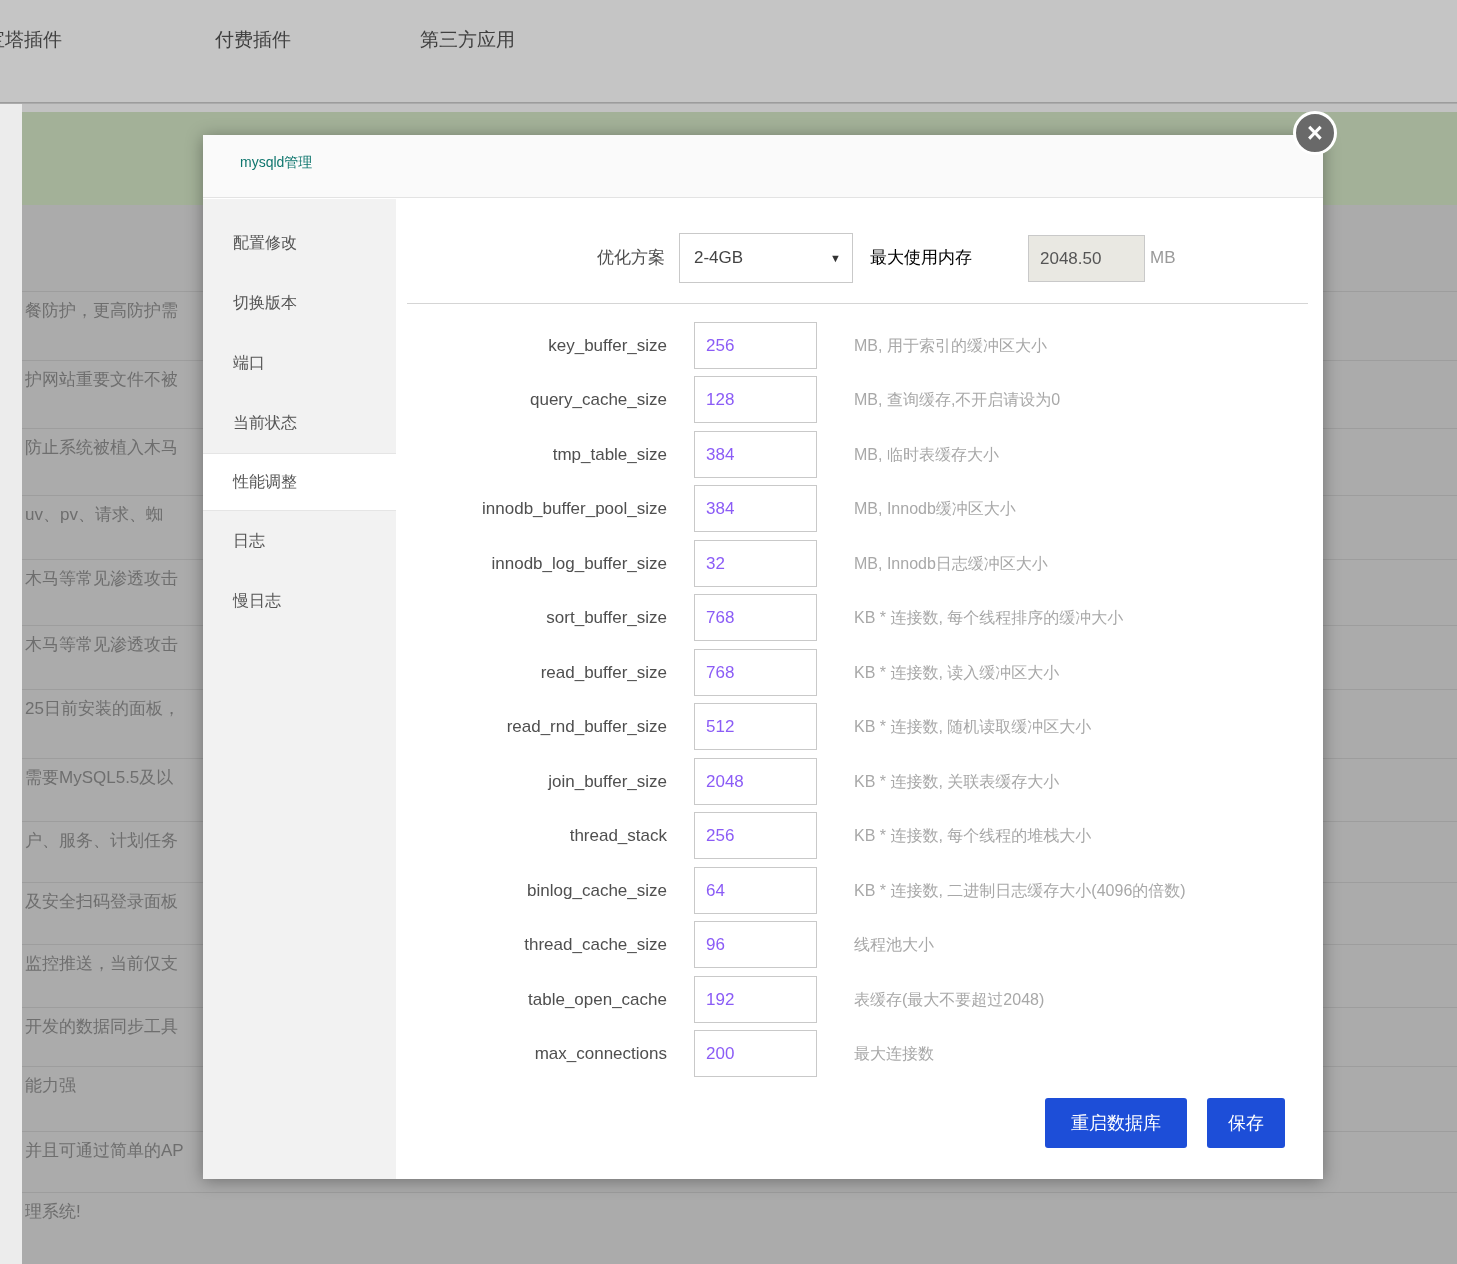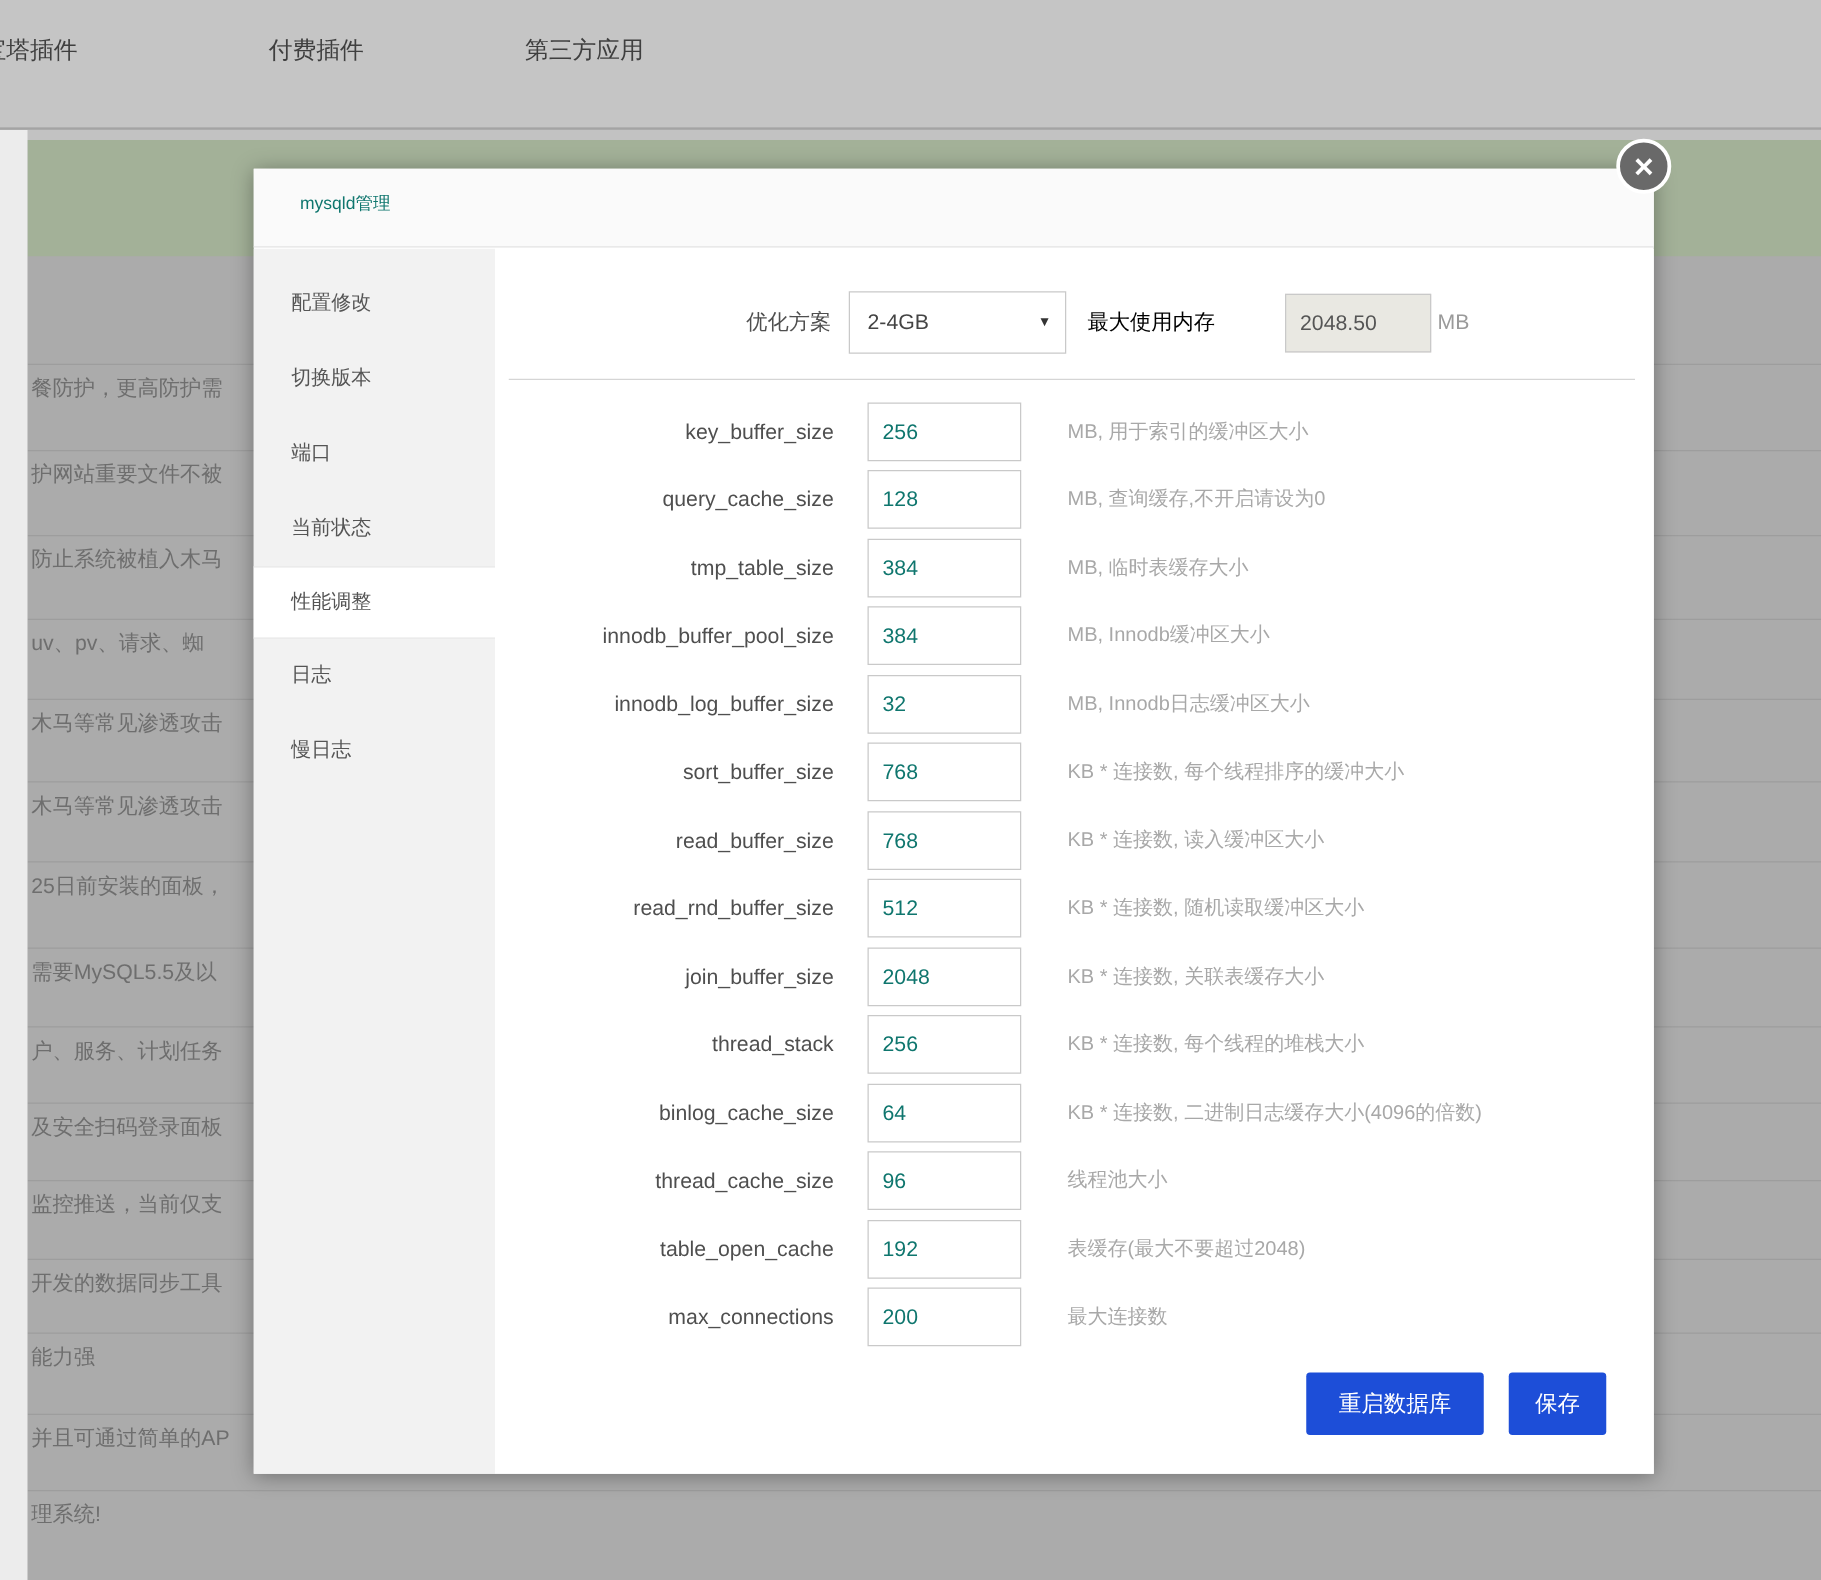--- a/index.html
+++ b/index.html
@@ -53,21 +53,21 @@
   .tf-mem { position:absolute; left:612px; top:36px; width:117px; height:47px;
             border:1px solid #c9c9c9; background:#e9e8e2; color:#555; font-size:17px;
             padding:0 11px; font-family:inherit;margin-left:20px; }
   .tf-unit { position:absolute; left:754px; top:34px; height:50px; line-height:50px; font-size:17px; color:#9a9a9a; }
   .tf-divider { position:absolute; left:11px; right:15px; top:104px; border-top:1px solid #d5d5d5; }
 
   .frow { position:absolute; left:0; right:0; height:47px; }
   .flabel { position:absolute; left:0; width:271px; height:47px; line-height:47px;
             text-align:right; font-size:17px; color:#4f4f4f; }
   .finput { position:absolute; left:298px; top:0; width:123px; height:47px;
-            border:1px solid #c9c9c9; color:#0f766e; font-size:17px; padding:0 11px;
+            border:1px solid #c9c9c9; color:#8b5cf6; font-size:17px; padding:0 11px;
             font-family:inherit; background:#fff; }
   .fdesc { position:absolute; left:434px; height:47px; line-height:47px; font-size:16px; color:#a8a8a8; white-space:nowrap;margin-left:24px; }
 
   .btn { position:absolute; top:899px; height:50px; background:#1d4ed8; color:#fff;
          border:none; border-radius:3px; font-size:18px; font-family:inherit;
          text-align:center; cursor:pointer; }
   .btn-restart { left:649px; width:142px; }
   .btn-save    { left:811px; width:78px; }
 </style>
 </head>

